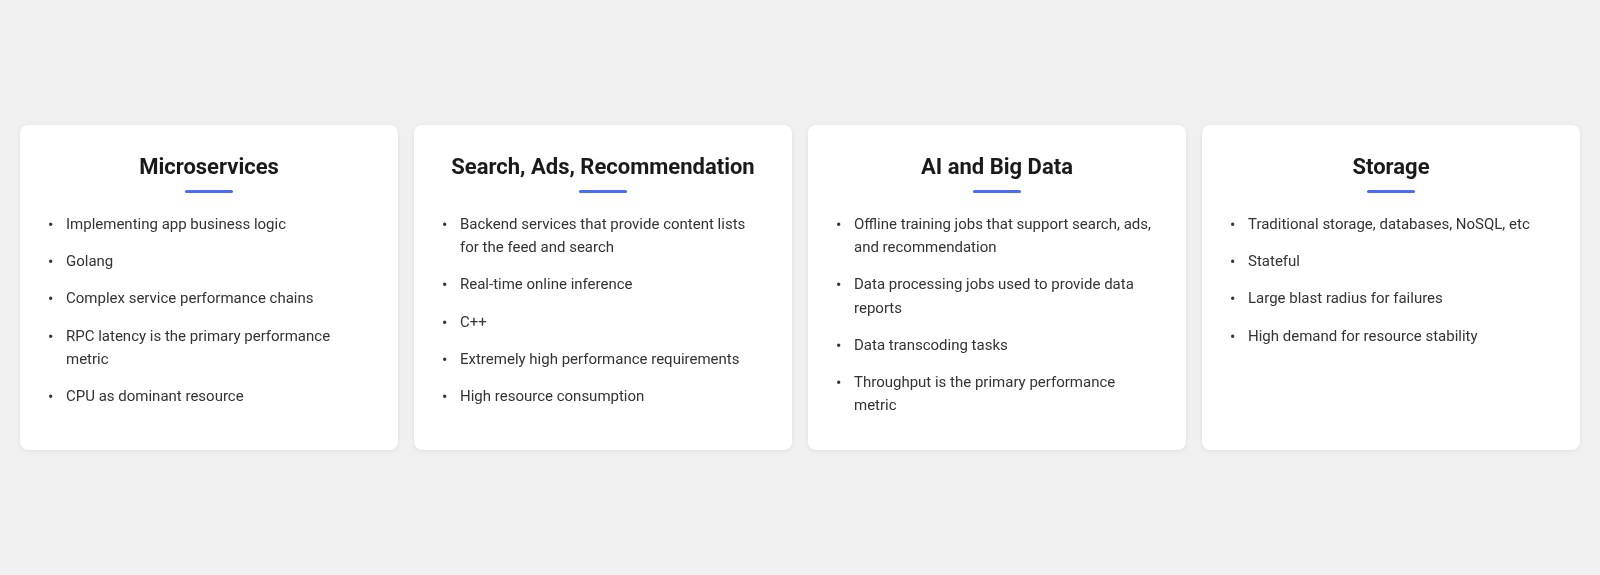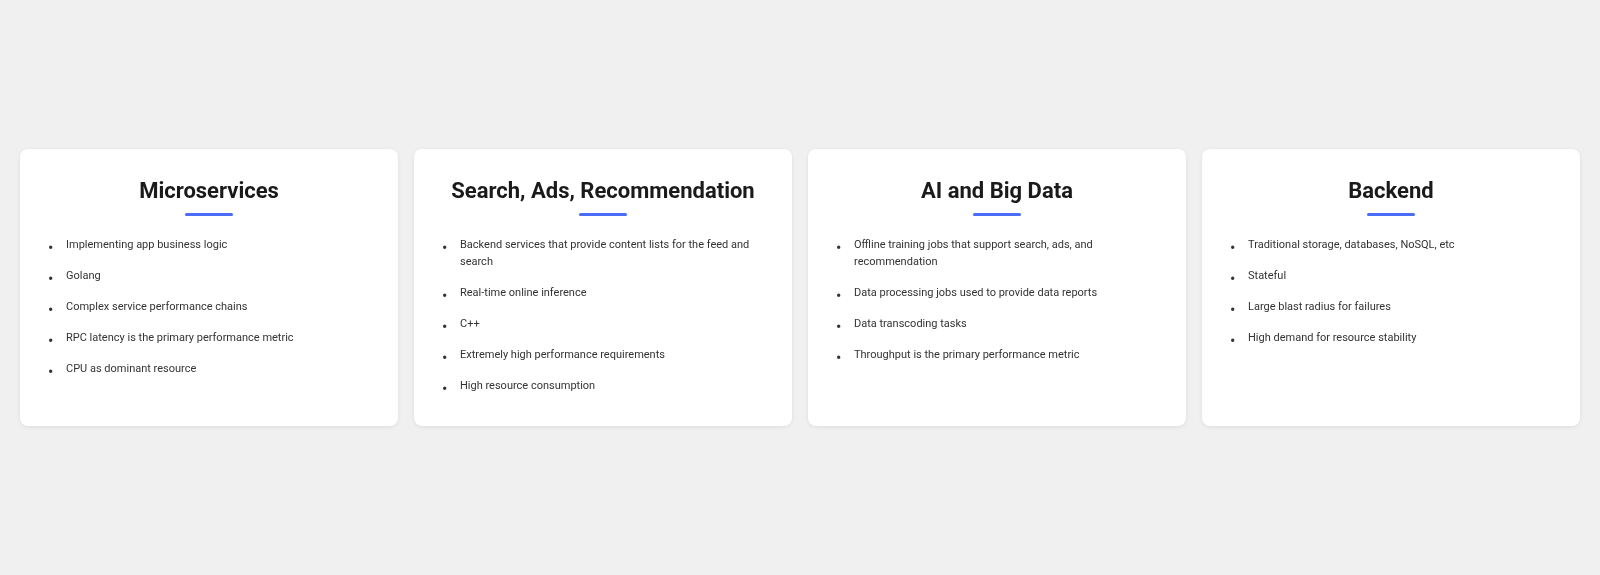--- a/index.html
+++ b/index.html
@@ -52,21 +52,21 @@
 
     .card-list {
       list-style: none;
       padding: 0;
     }
 
     .card-list li {
       position: relative;
       padding-left: 18px;
       margin-bottom: 14px;
-      font-size: 11px;
+      font-size: 15px;
       color: #333333;
       line-height: 1.55;
     }
 
     .card-list li::before {
       content: '•';
       position: absolute;
       left: 0;
       top: 0;
       color: #333333;
@@ -107,21 +107,21 @@
       <div class="card-title">AI and Big Data</div>
       <div class="card-divider"></div>
       <ul class="card-list">
         <li>Offline training jobs that support search, ads, and recommendation</li>
         <li>Data processing jobs used to provide data reports</li>
         <li>Data transcoding tasks</li>
         <li>Throughput is the primary performance metric</li>
       </ul>
     </div>
     <div class="card">
-      <div class="card-title">Backend</div>
+      <div class="card-title">Storage</div>
       <div class="card-divider"></div>
       <ul class="card-list">
         <li>Traditional storage, databases, NoSQL, etc</li>
         <li>Stateful</li>
         <li>Large blast radius for failures</li>
         <li>High demand for resource stability</li>
       </ul>
     </div>
   </div>
 

